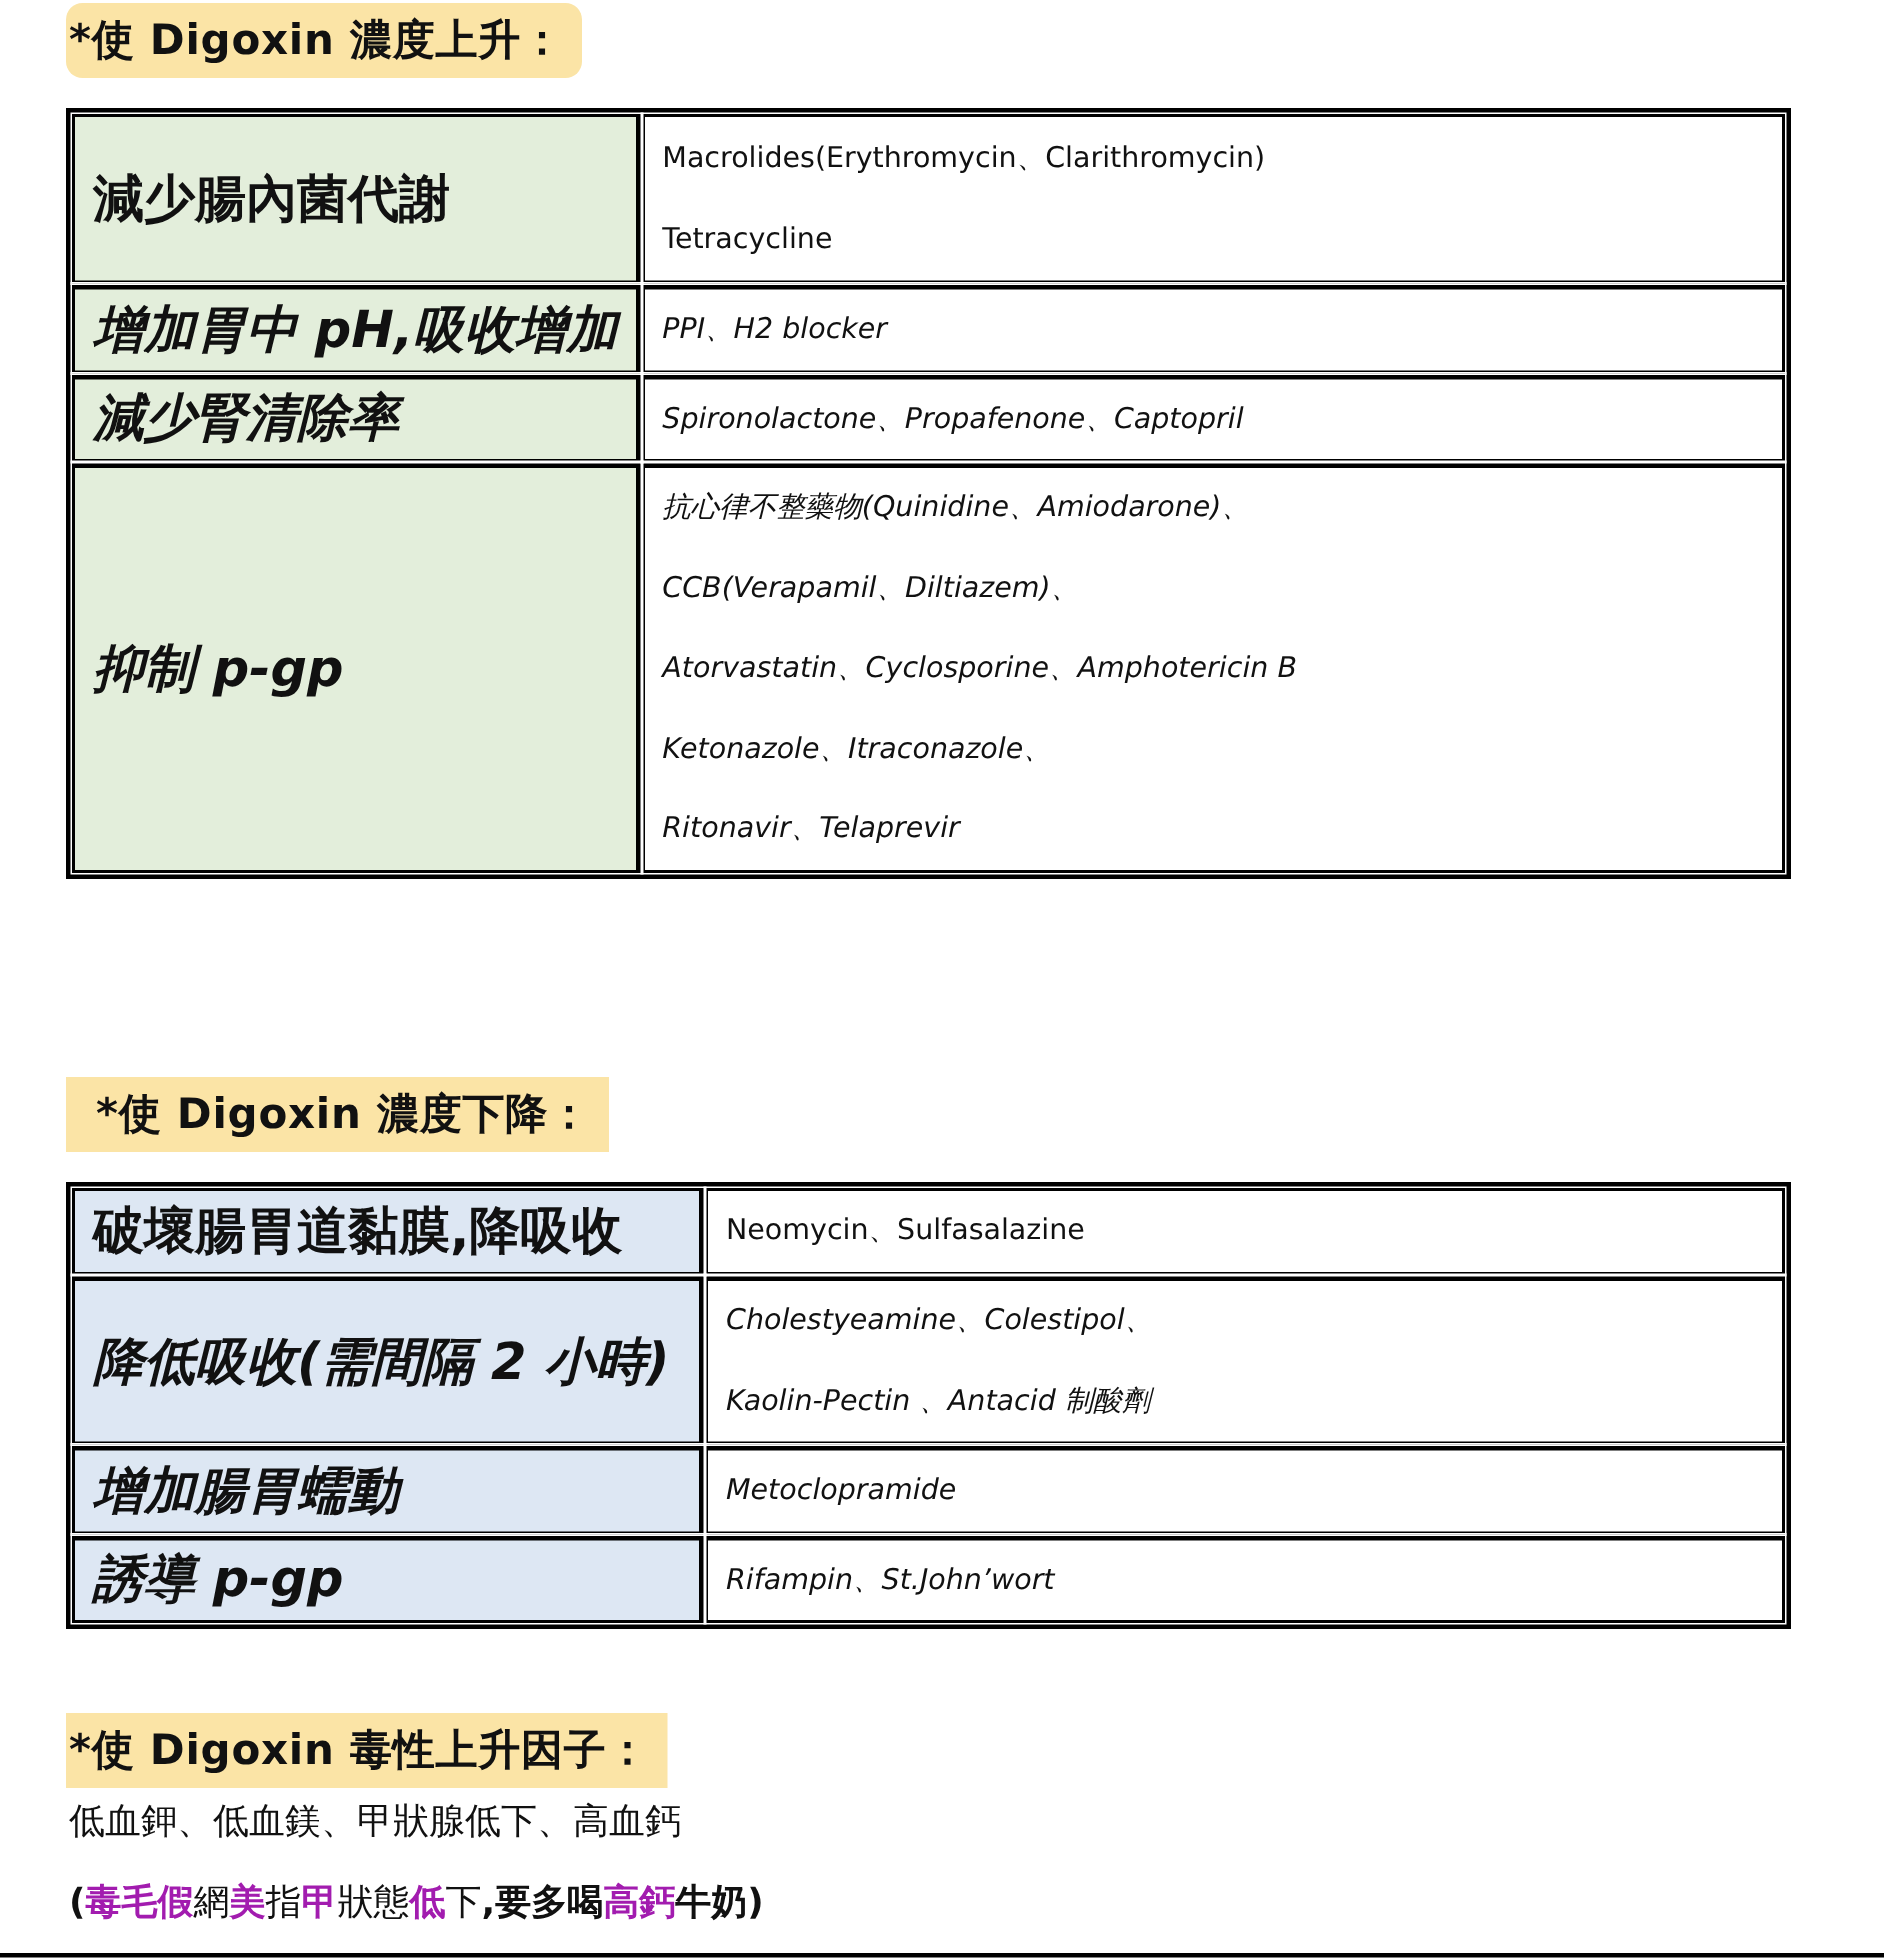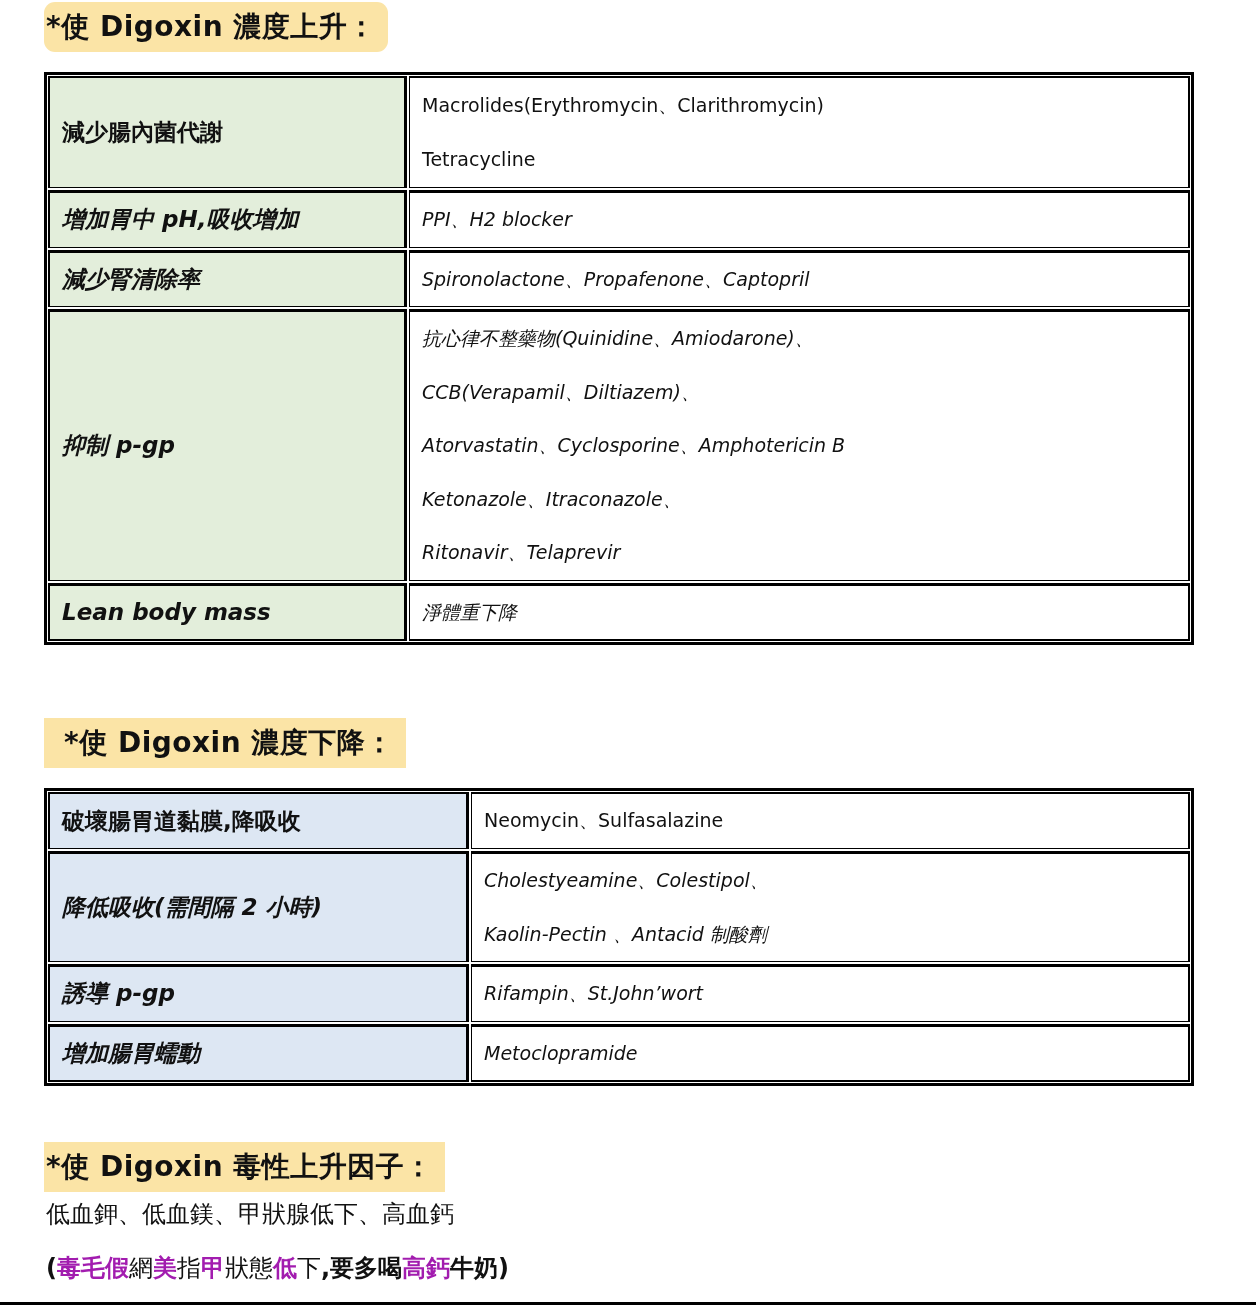--- a/index.html
+++ b/index.html
@@ -21,21 +21,21 @@
       border: 4px solid #000;
       background: #fff;
     }
     table.dtable td {
       border: 2px solid #000;
       outline: 1px solid #fff;
       padding: 0 12px;
       vertical-align: middle;
     }
     td.lab {
-      font-weight: bold; font-size: 23px; white-space: nowrap;
+      font-weight: bold; font-size: 34px; white-space: nowrap;
       border-right: 4px solid #000 !important;
     }
     td.val { font-size: 19px; line-height: 53.5px; }
     .green td.lab { background: #e3eedb; }
     .blue td.lab { background: #dde7f3; }
     table.dtable tr + tr td { border-top: 4px solid #000; font-style: italic; }
     .line { display: block; white-space: nowrap; }
     .para { position: absolute; left: 46px; font-size: 24px; white-space: nowrap; }
     .red { color: #a21caf; font-weight: bold; }
     .blk { font-weight: bold; }
@@ -74,26 +74,20 @@
   <tr style="height:272px">
     <td class="lab">抑制 p-gp</td>
     <td class="val">
       <span class="line">抗心律不整藥物(Quinidine、Amiodarone)、</span>
       <span class="line">CCB(Verapamil、Diltiazem)、</span>
       <span class="line">Atorvastatin、Cyclosporine、Amphotericin B</span>
       <span class="line">Ketonazole、Itraconazole、</span>
       <span class="line">Ritonavir、Telaprevir</span>
     </td>
   </tr>
-  <tr style="height:58px">
-    <td class="lab">Lean body mass</td>
-    <td class="val">
-      <span class="line">淨體重下降</span>
-    </td>
-  </tr>
 </tbody>
   </table>
 
 <div class="heading" style="top:718px;padding-left:20px;">*使 Digoxin 濃度下降：</div>
 
 <table class="dtable blue" style="top:788px;">
   <colgroup>
       <col style="width:422px">
       <col>
     </colgroup>
@@ -105,29 +99,29 @@
     </td>
   </tr>
   <tr style="height:110px">
     <td class="lab">降低吸收(需間隔 2 小時)</td>
     <td class="val">
       <span class="line">Cholestyeamine、Colestipol、</span>
       <span class="line">Kaolin-Pectin 、Antacid 制酸劑</span>
     </td>
   </tr>
   <tr style="height:58px">
+    <td class="lab">增加腸胃蠕動</td>
+    <td class="val">
+      <span class="line">Metoclopramide</span>
+    </td>
+  </tr>
+  <tr style="height:58px">
     <td class="lab">誘導 p-gp</td>
     <td class="val">
       <span class="line">Rifampin、St.John’wort</span>
-    </td>
-  </tr>
-  <tr style="height:58px">
-    <td class="lab">增加腸胃蠕動</td>
-    <td class="val">
-      <span class="line">Metoclopramide</span>
     </td>
   </tr>
 </tbody>
   </table>
 
 <div class="heading" style="top:1142px;">*使 Digoxin 毒性上升因子：</div>
 <div class="para" style="top:1198px;">低血鉀、低血鎂、甲狀腺低下、高血鈣</div>
 <div class="para" style="top:1252px;">
   <span class="blk">(</span><span class="red">毒毛假</span><span>網</span><span class="red">美</span><span>指</span><span class="red">甲</span><span>狀態</span><span class="red">低</span><span>下</span><span class="blk">,要多喝</span><span class="red">高鈣</span><span class="blk">牛奶)</span>
 </div>

